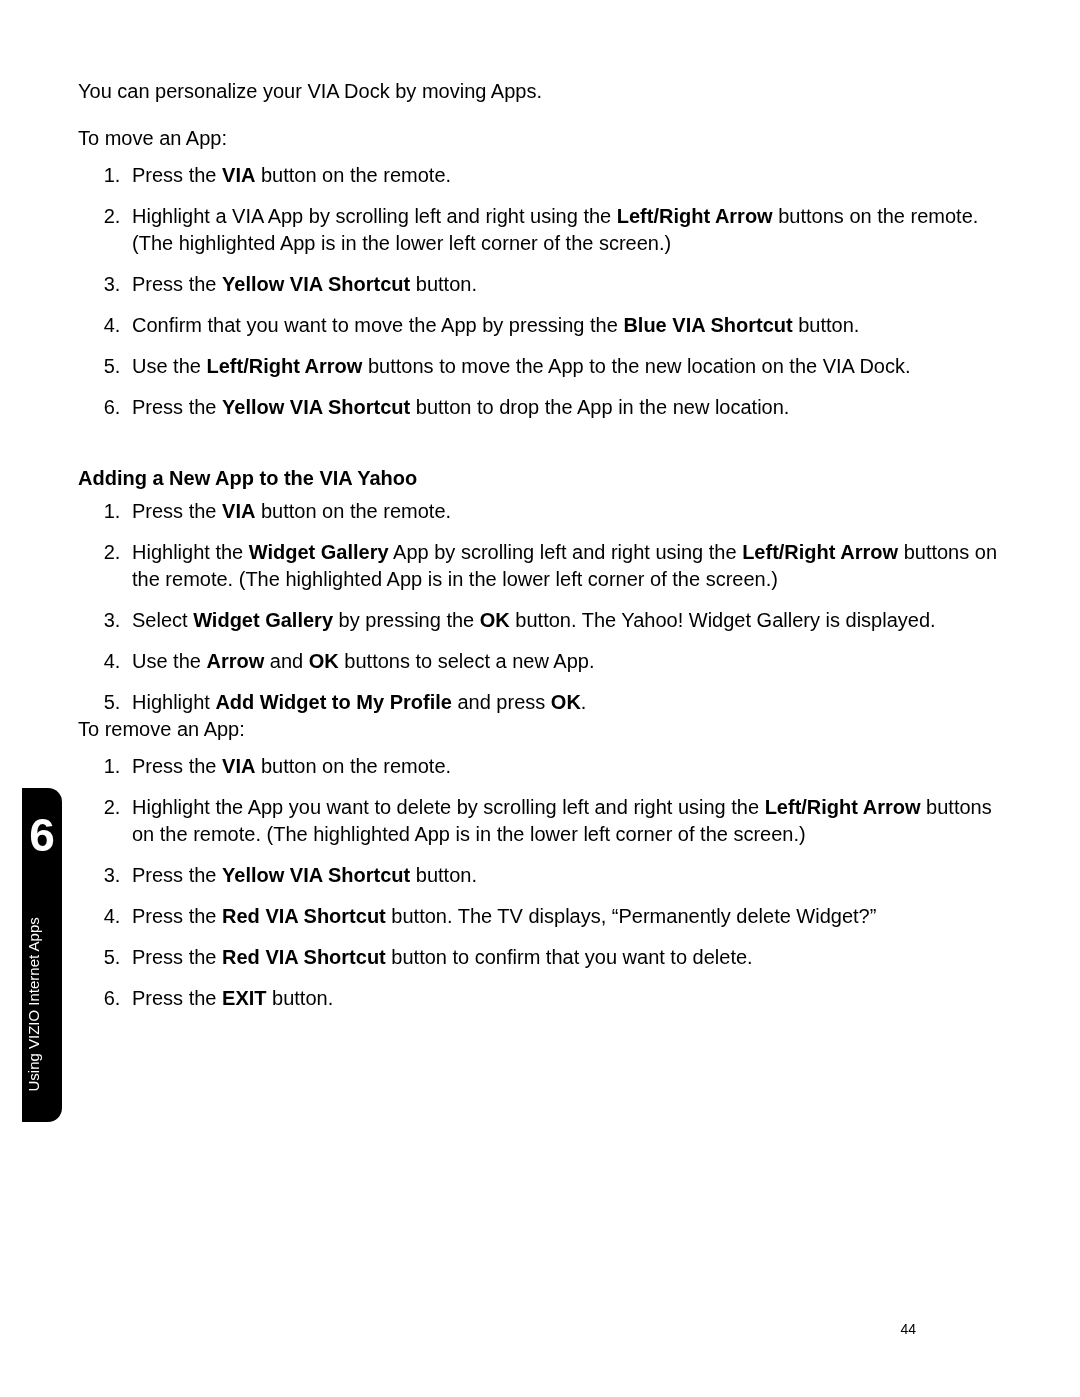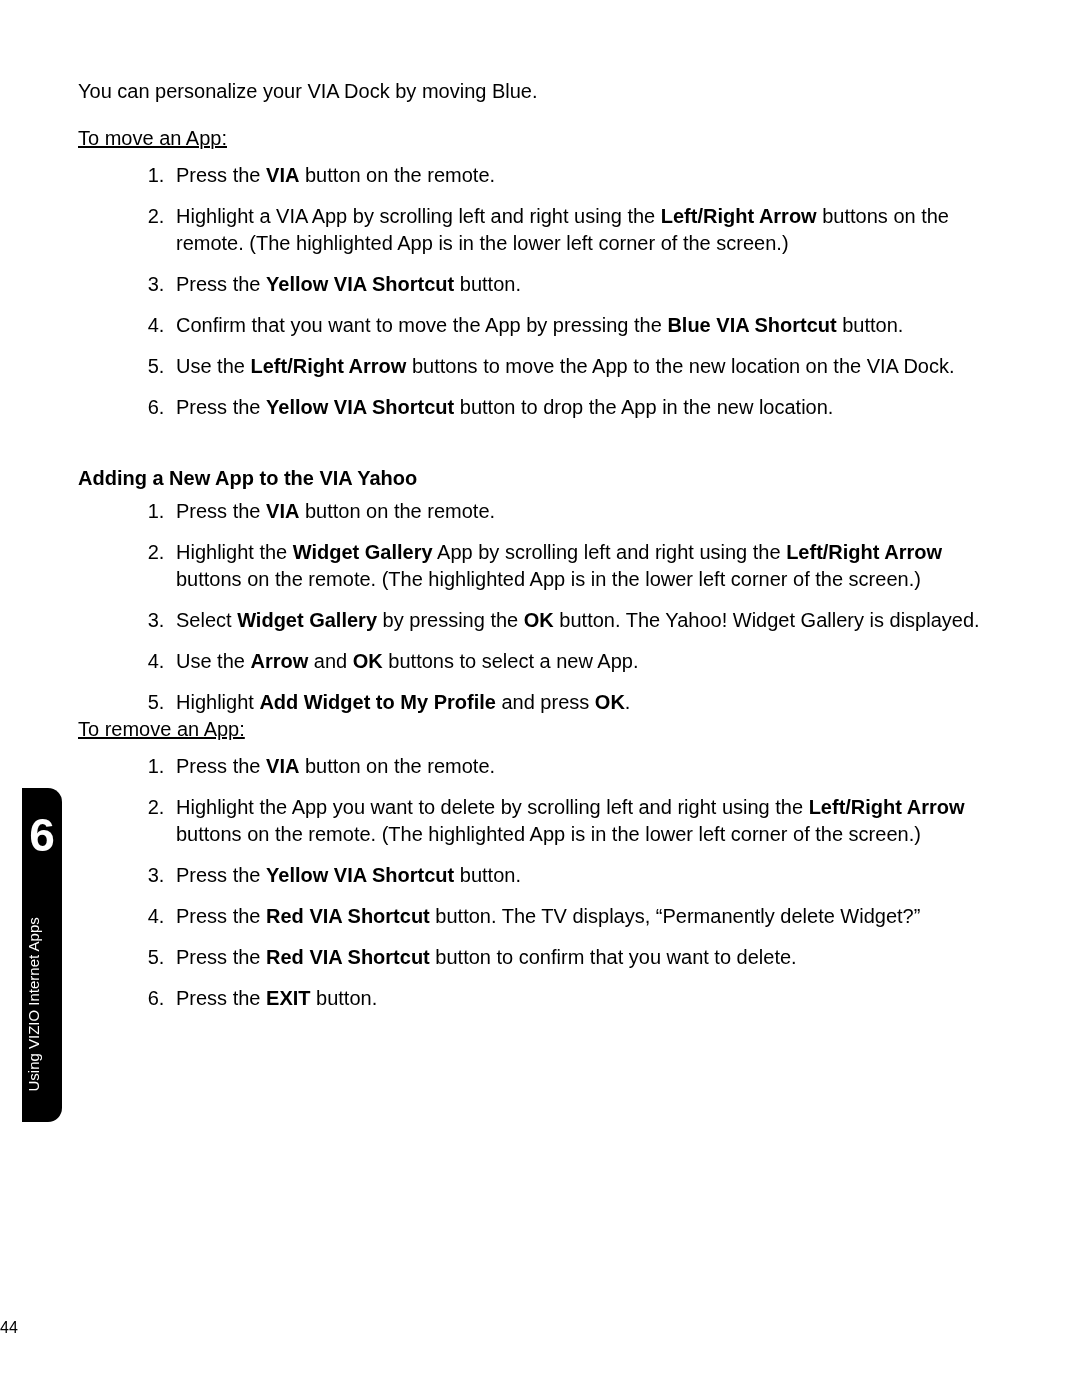--- a/index.html
+++ b/index.html
@@ -27,30 +27,28 @@
     margin-bottom: 6px;
   }
   .heading.sp {
     margin-top: 44px;
   }
   .para {
     margin-bottom: 20px;
   }
   .lead {
     margin-bottom: 10px;
-    text-decoration: underline;
   }
   ol.steps {
     margin: 0 0 0 48px;
     padding: 0;
   }
   ol.steps li {
     padding-left: 6px;
     margin-bottom: 14px;
-    margin-left: 44px;
   }
   ol.steps li:last-child {
     margin-bottom: 0;
   }
   b { font-weight: bold; }
 
   .side-tab {
     position: absolute;
     left: 22px;
     top: 788px;
@@ -80,30 +78,30 @@
     color: #fff;
     font-size: 15px;
     font-family: Arial, Helvetica, sans-serif;
   }
 
   .page-number {
     position: absolute;
     left: 0;
     width: 916px;
     bottom: 60px;
-    text-align: left;
-    font-size: 16px;
+    text-align: right;
+    font-size: 14px;
   }
 </style>
 </head>
 <body>
 
 <div class="content">
 
-  <div class="para">You can personalize your VIA Dock by moving Blue.</div>
+  <div class="para">You can personalize your VIA Dock by moving Apps.</div>
   <div class="lead">To move an App:</div>
   <ol class="steps">
     <li>Press the <b>VIA</b> button on the remote.</li>
     <li>Highlight a VIA App by scrolling left and right using the <b>Left/Right Arrow</b> buttons on the remote. (The highlighted App is in the lower left corner of the screen.)</li>
     <li>Press the <b>Yellow VIA Shortcut</b> button.</li>
     <li>Confirm that you want to move the App by pressing the <b>Blue VIA Shortcut</b> button.</li>
     <li>Use the <b>Left/Right Arrow</b> buttons to move the App to the new location on the VIA Dock.</li>
     <li>Press the <b>Yellow VIA Shortcut</b> button to drop the App in the new location.</li>
   </ol>
 

